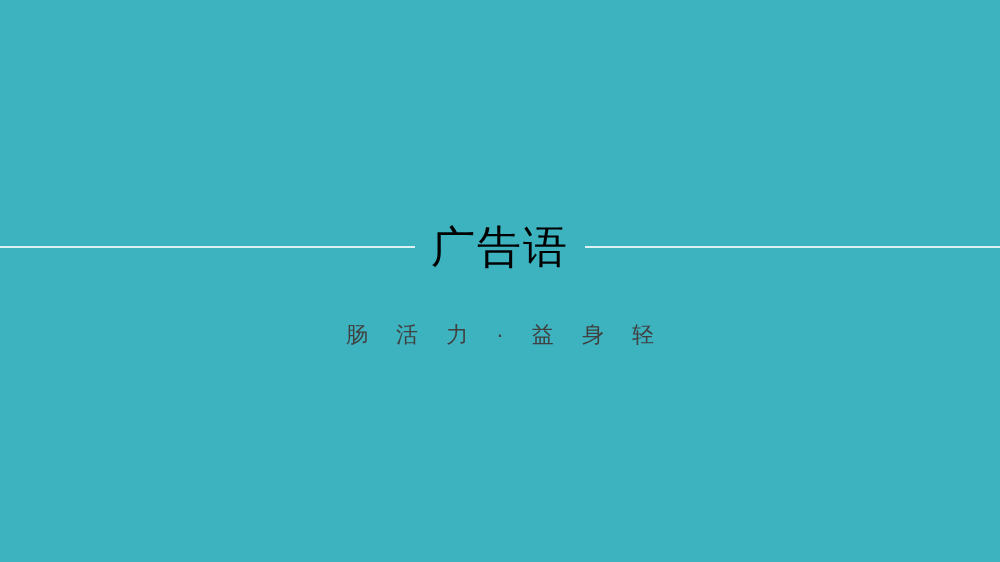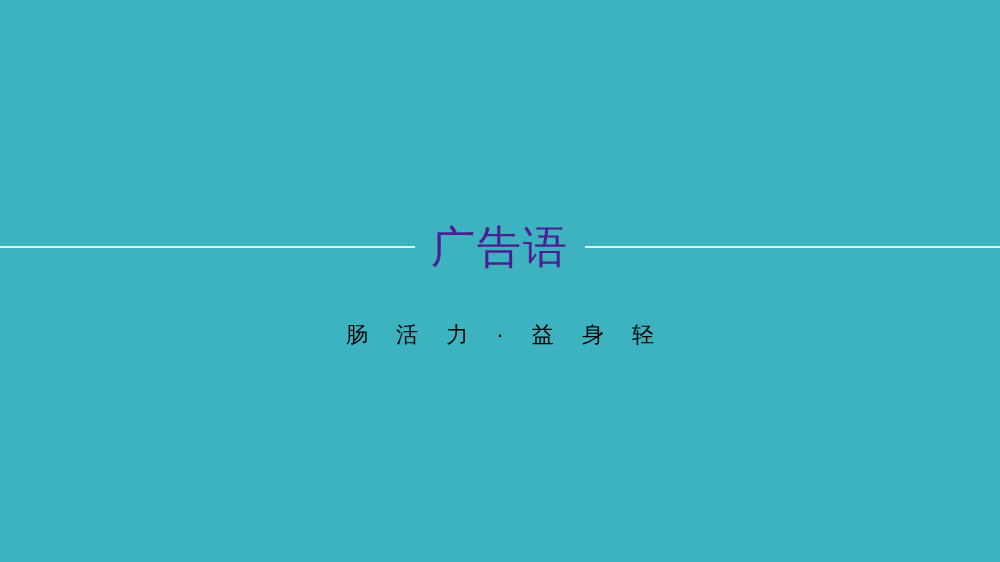--- a/index.html
+++ b/index.html
@@ -50,40 +50,40 @@
     flex: 0 0 auto;
     width: 170px;
     text-align: center;
     line-height: 1;
   }
 
   .slide-title {
     display: block;
     font-size: 44px;
     font-weight: 300;
-    color: #4c1d95;
+    color: #000000;
     letter-spacing: 2px;
     line-height: 1;
     white-space: nowrap;
   }
 
   
   .subtitle-wrap {
     position: absolute;
     left: 0;
     top: 320px;
     width: 1000px;
     text-align: center;
   }
 
   .slide-subtitle {
     display: inline-block;
     font-size: 22px;
     font-weight: 300;
-    color: #000000;
+    color: #404040;
     letter-spacing: 11px;
     
     text-indent: 11px;
     line-height: 1.4;
     white-space: nowrap;
   }
 </style>
 </head>
 <body>
 

